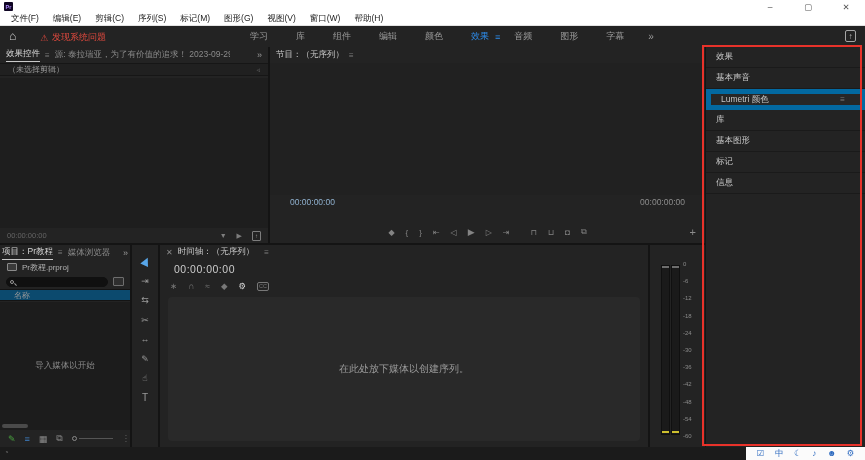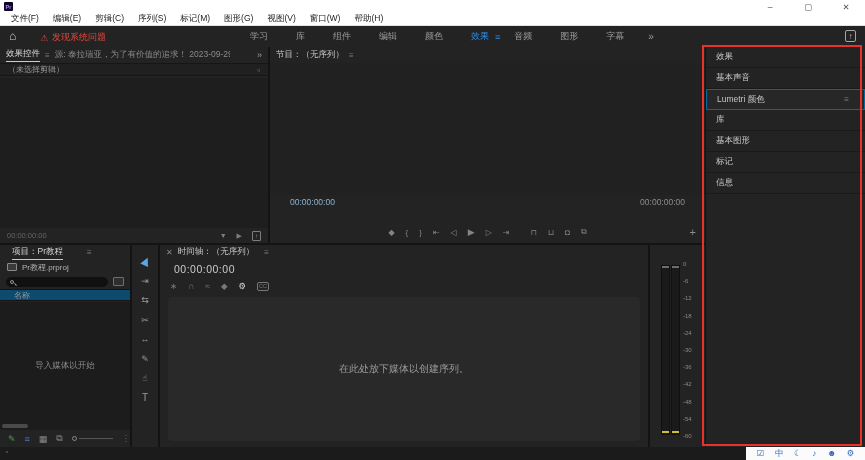--- a/index.html
+++ b/index.html
@@ -58,21 +58,21 @@
   .pm-tc-dur{position:absolute;right:20px;top:0;font-size:8.5px;color:#8c8c8c;}
   .pm-transport{position:absolute;left:0;right:0;bottom:3px;height:16px;display:flex;
     align-items:center;justify-content:center;gap:11px;font-size:8px;color:#848484;}
   .pm-transport .big{font-size:9px;}
   .pm-transport .grp{margin-left:10px;}
   .pm-plus{position:absolute;right:9px;bottom:5px;font-size:11px;color:#8c8c8c;}
 
   
   .rp-item{height:21px;display:flex;align-items:center;padding:0 10px;font-size:8.5px;
     color:#c6c6c6;border-bottom:1px solid #1a1a1a;}
-  .rp-item.sel{border:1px solid #0369a1;background:#272727;}
+  .rp-item.sel{border:5px solid #0369a1;background:#272727;}
   .rp-item .pmenu{margin-left:auto;}
   .red-rect{position:absolute;left:702px;top:45px;width:160px;height:401px;
     border:2px solid #e8322a;z-index:60;pointer-events:none;}
 
   
   .pj-file{height:14px;display:flex;align-items:center;padding:0 7px;font-size:8px;color:#b3b3b3;gap:5px;}
   .pj-file-ic{width:10px;height:8px;border:1px solid #8a8a8a;border-radius:1px;background:#3a3a3a;}
   .pj-search-row{height:15px;display:flex;align-items:center;padding:0 6px;gap:5px;}
   .pj-search{flex:1;height:10px;background:#101010;border:1px solid #101010;border-radius:5px;
     position:relative;}
@@ -245,21 +245,21 @@
       <span>标记</span>
     </div>
     <div class="rp-item">
       <span>信息</span>
     </div>
   </div>
 
   <div class="red-rect"></div>
 
   <div class="panel" style="left:0;top:245px;width:130px;height:202px;">
-    <div class="phead" style="height:15px;padding:0 12px;gap:19px;">
+    <div class="phead" style="height:15px;padding:0 2px;">
       <span class="ptab-active">项目：Pr教程</span>
       <span class="pmenu">≡</span>
       <span style="overflow:hidden;max-width:42px;">媒体浏览器</span>
       <span class="povf">»</span>
     </div>
     <div class="pj-file">
       <span class="pj-file-ic"></span>
       <span>Pr教程.prproj</span>
     </div>
     <div class="pj-search-row">

